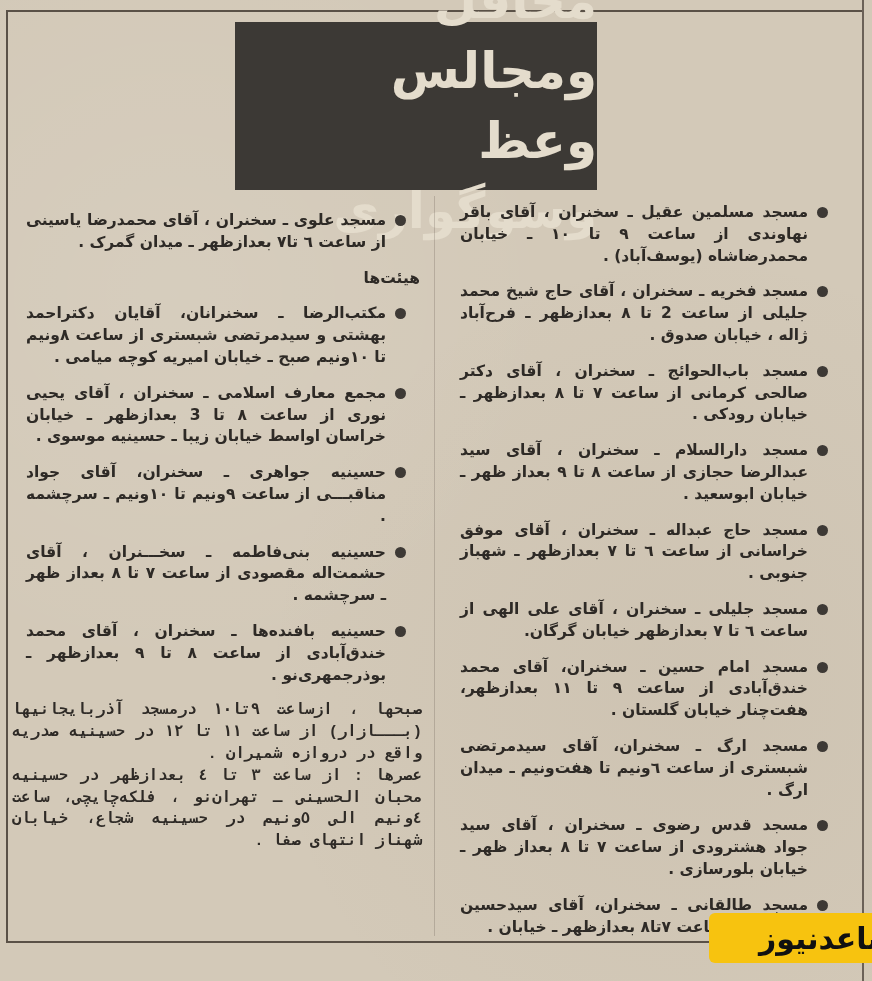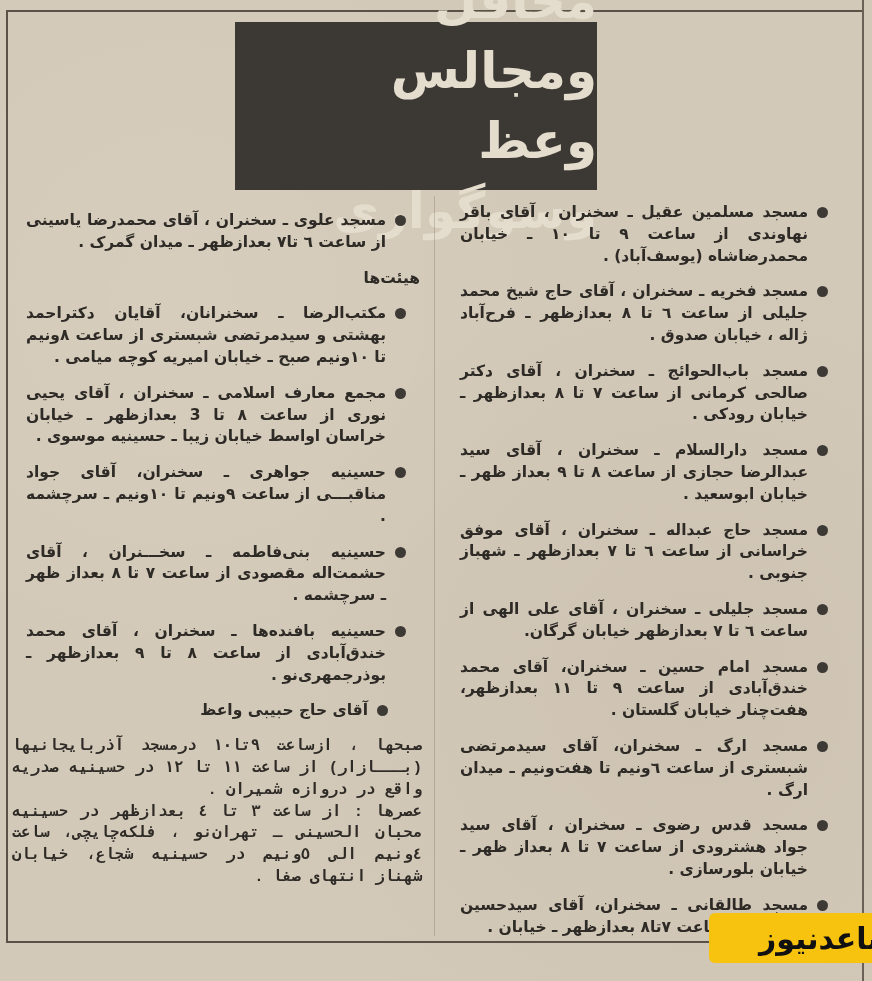--- a/index.html
+++ b/index.html
@@ -74,21 +74,21 @@
 
   <div class="col-divider"></div>
 
   <div class="col col-right">
     <div class="entry">
         <span class="bullet"></span>
         <p>مسجد مسلمین عقیل ـ سخنران ، آقای باقر نهاوندی از ساعت ۹ تا ۱۰ ـ خیابان محمدرضاشاه (یوسف‌آباد) .</p>
       </div>
     <div class="entry">
         <span class="bullet"></span>
-        <p>مسجد فخریه ـ سخنران ، آقای حاج شیخ محمد جلیلی از ساعت ٦ تا ۸ بعدازظهر ـ فرح‌آباد ژاله ، خیابان صدوق .</p>
+        <p>مسجد فخریه ـ سخنران ، آقای حاج شیخ محمد جلیلی از ساعت 2 تا ۸ بعدازظهر ـ فرح‌آباد ژاله ، خیابان صدوق .</p>
       </div>
     <div class="entry">
         <span class="bullet"></span>
         <p>مسجد باب‌الحوائج ـ سخنران ، آقای دکتر صالحی کرمانی از ساعت ۷ تا ۸ بعدازظهر ـ خیابان رودکی .</p>
       </div>
     <div class="entry">
         <span class="bullet"></span>
         <p>مسجد دارالسلام ـ سخنران ، آقای سید عبدالرضا حجازی از ساعت ۸ تا ۹ بعداز ظهر ـ خیابان ابوسعید .</p>
       </div>
     <div class="entry">
@@ -136,22 +136,18 @@
         <p>حسینیه جواهری ـ سخنران، آقای جواد مناقبـــی از ساعت ۹ونیم تا ۱۰ونیم ـ سرچشمه .</p>
       </div>
     <div class="entry">
         <span class="bullet"></span>
         <p>حسینیه بنی‌فاطمه ـ سخـــنران ، آقای حشمت‌اله مقصودی از ساعت ۷ تا ۸ بعداز ظهر ـ سرچشمه .</p>
       </div>
     <div class="entry">
         <span class="bullet"></span>
         <p>حسینیه بافنده‌ها ـ سخنران ، آقای محمد خندق‌آبادی از ساعت ۸ تا ۹ بعدازظهر ـ بوذرجمهری‌نو .</p>
       </div>
-    <div class="entry" style="padding-right:40px;">
-        <span class="bullet" style="right:20px;"></span>
-        <p>آقای حاج حبیبی واعظ</p>
-      </div>
     <p class="plain">صبحها ، ازساعت ۹تا۱۰ درمسجد آذربایجانیها (بـــازار) از ساعت ۱۱ تا ۱۲ در حسینیه صدریه واقع در دروازه شمیران .</p>
     <p class="plain">عصرها : از ساعت ۳ تا ٤ بعدازظهر در حسینیه محبان الحسینی ـ تهران‌نو ، فلکه‌چایچی، ساعت ٤ونیم الی ٥ونیم در حسینیه شجاع، خیابان شهناز انتهای صفا .</p>
   </div>
 
   <div class="logo">ساعدنیوز</div>
 </div>
 
 </body></html>

